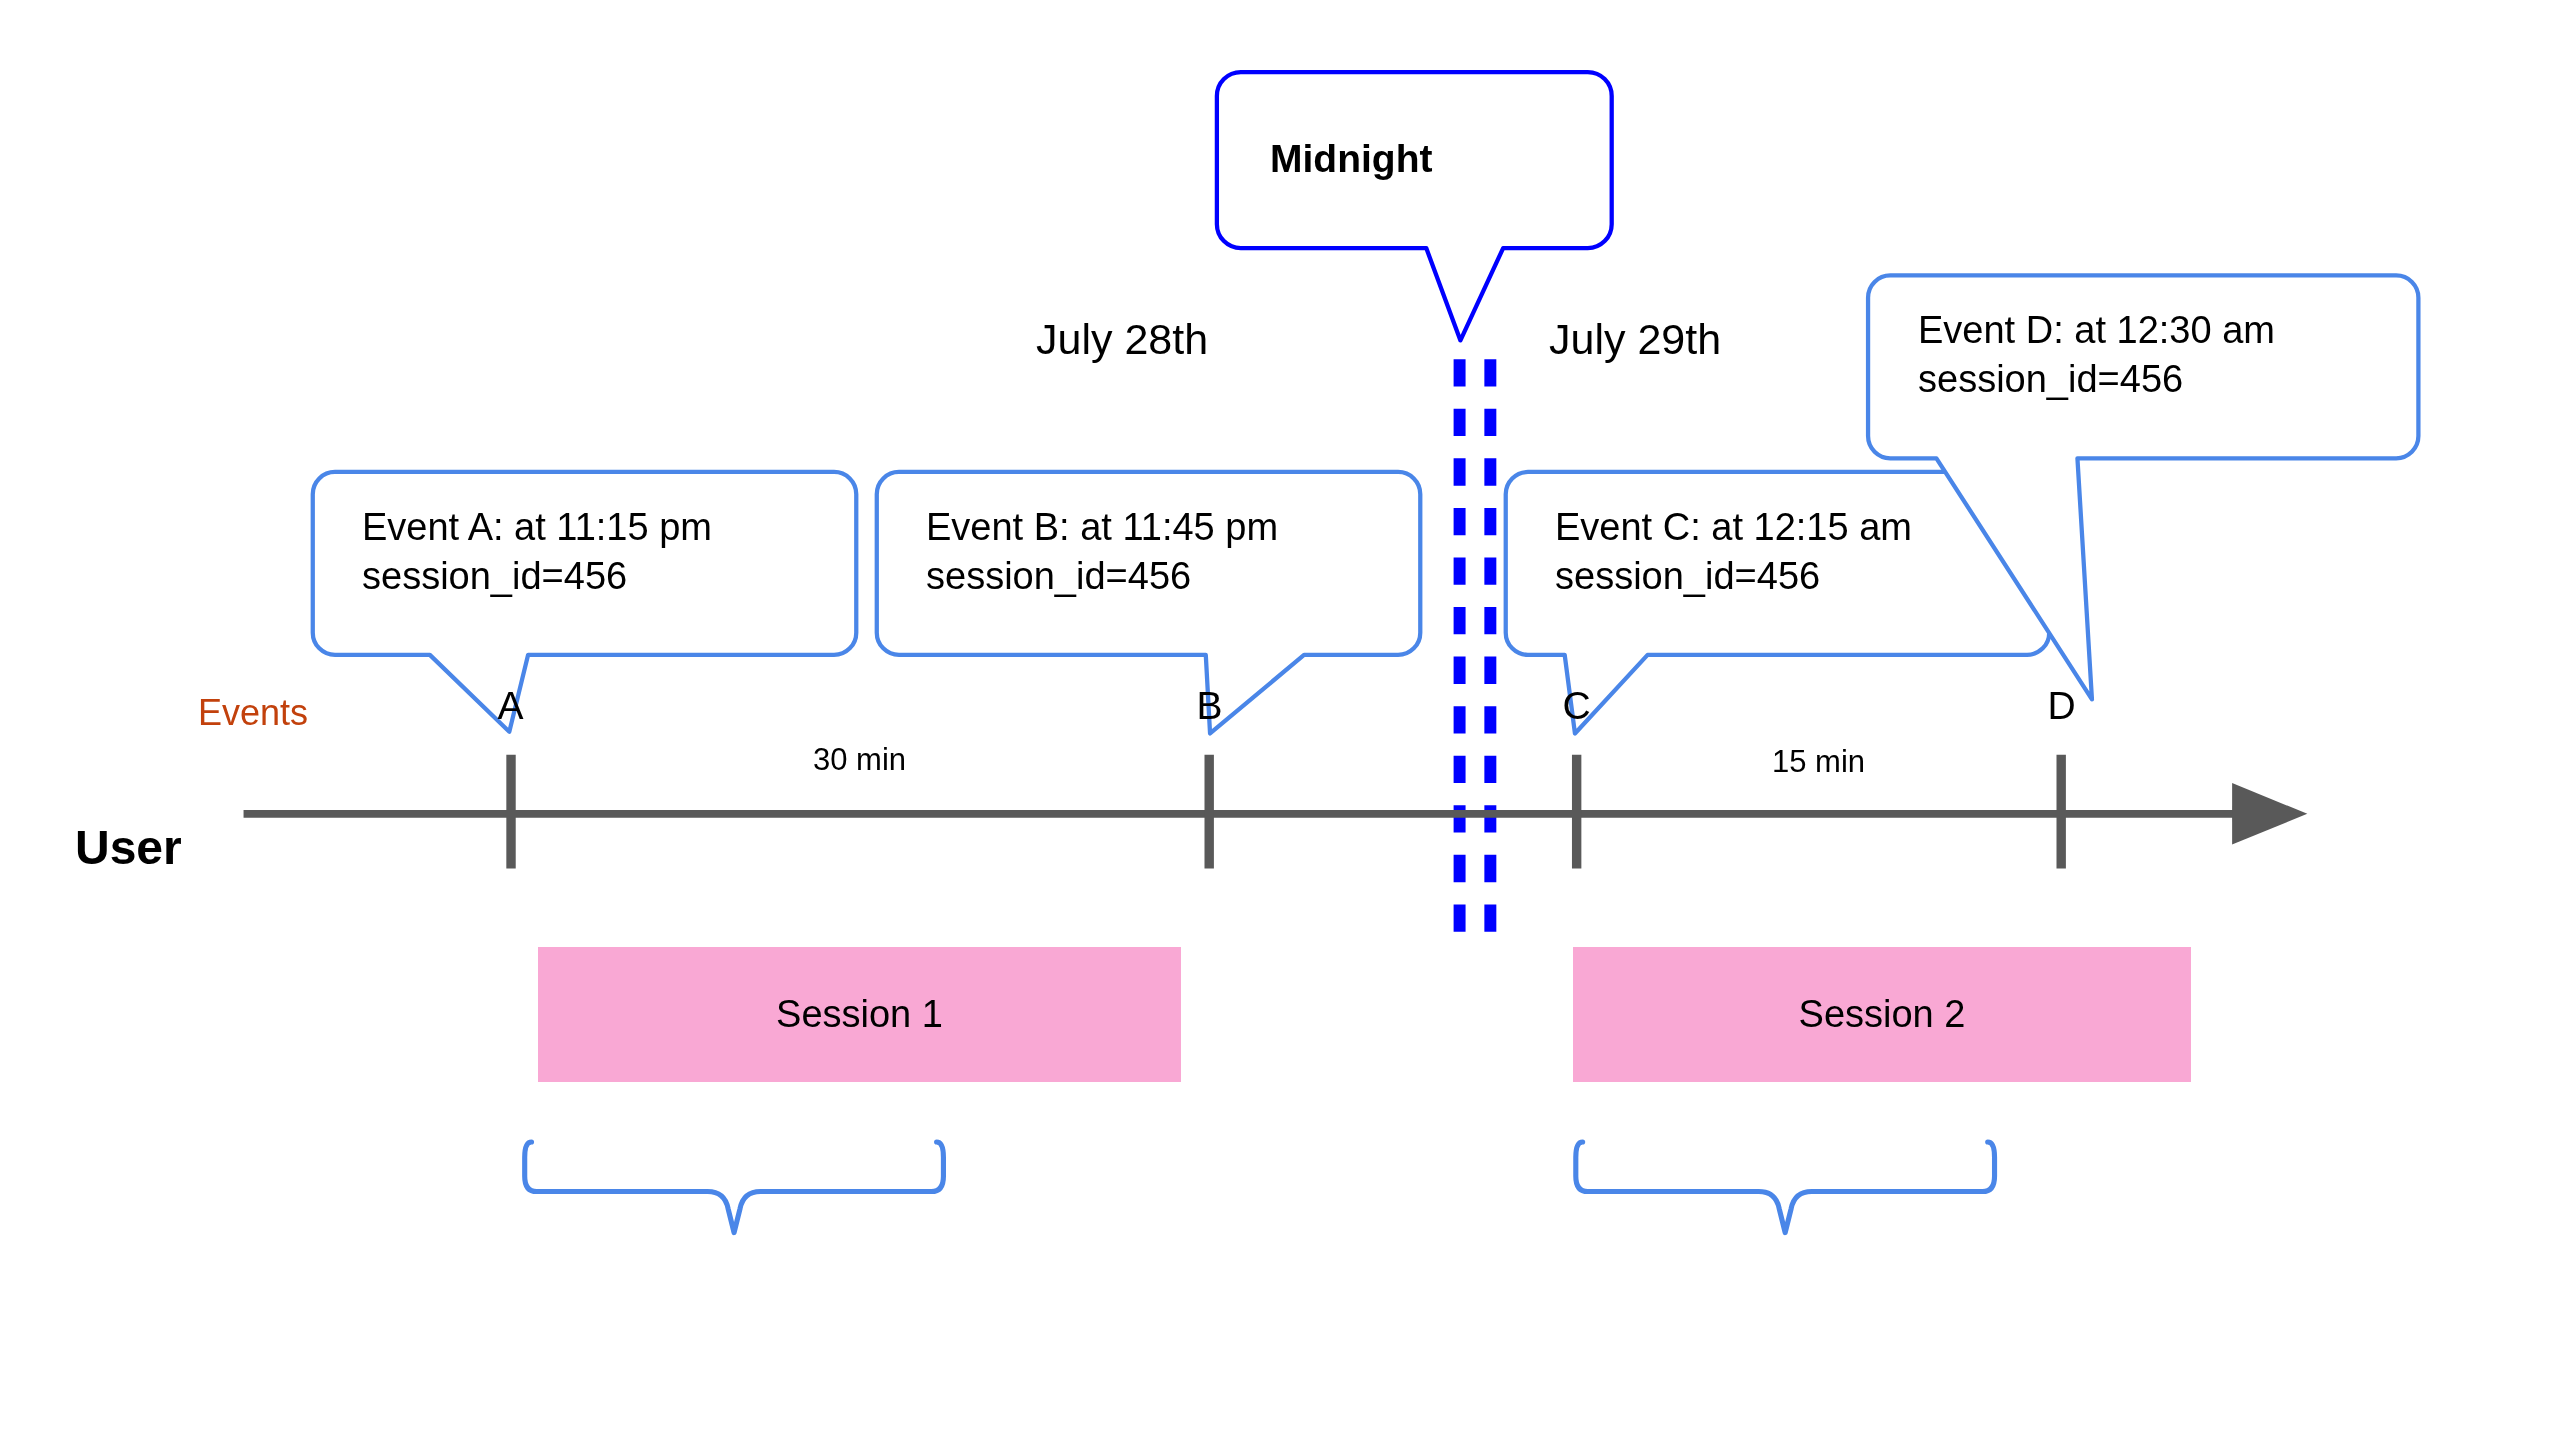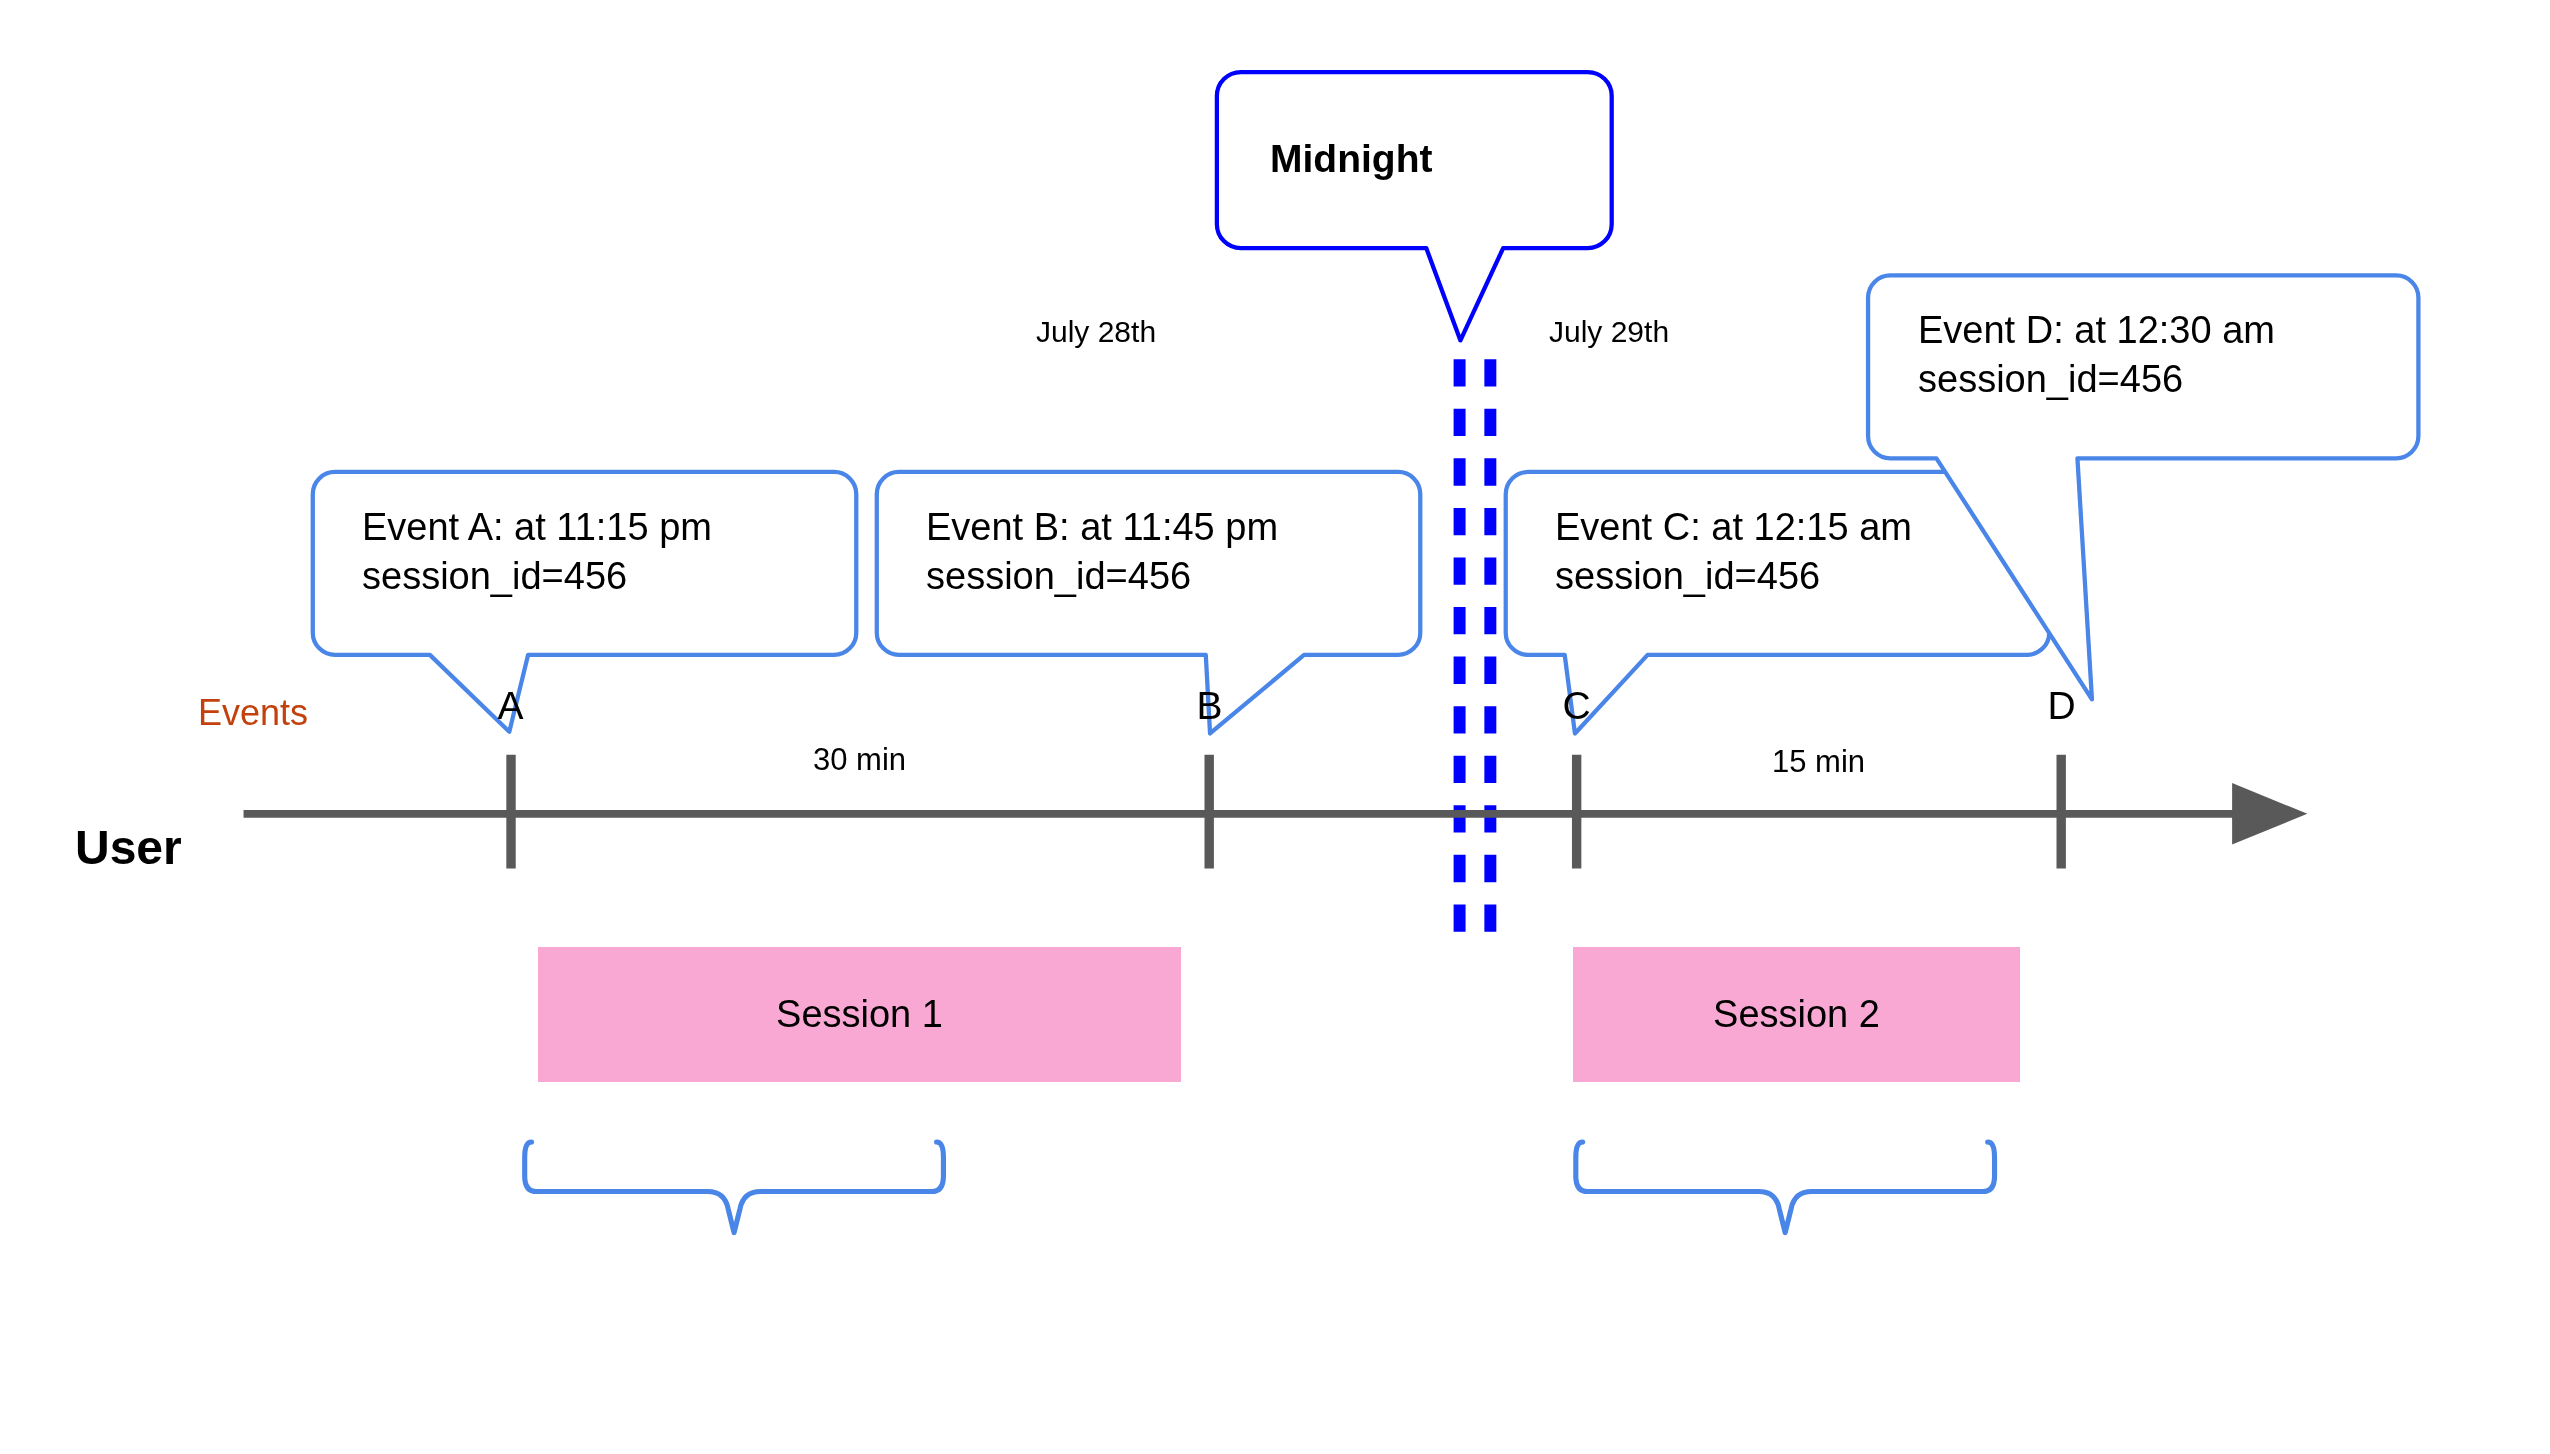--- a/index.html
+++ b/index.html
@@ -39,21 +39,21 @@
   }
   .midnight-label {
     position: absolute;
     font-size: 39px;
     font-weight: bold;
     color: #000000;
     white-space: nowrap;
   }
   .date-label {
     position: absolute;
-    font-size: 30px;
+    font-size: 43px;
     color: #000000;
     white-space: nowrap;
   }
   .axis-title {
     position: absolute;
     font-size: 48px;
     color: #000000;
     white-space: nowrap;
   }
   .lane-label {
@@ -275,20 +275,20 @@
   <div class="axis-title" style="left:75px; top:820px;font-weight:bold;">User</div>
 
   <div class="gap-label" style="left:774px; top:742px; width:171px;">30 min</div>
 
   <div class="gap-label" style="left:1733px; top:744px; width:171px;">15 min</div>
 
   <div class="session-box" style="left:538px; top:947px; width:643px; height:135px;">
     <span>Session 1</span>
   </div>
 
-  <div class="session-box" style="left:1573px; top:947px; width:447px; height:135px;align-items:center;">
+  <div class="session-box" style="left:1573px; top:947px; width:618px; height:135px;align-items:center;">
     <span>Session 2</span>
   </div>
 
 
 
 </div>
 
 
 </body></html>

